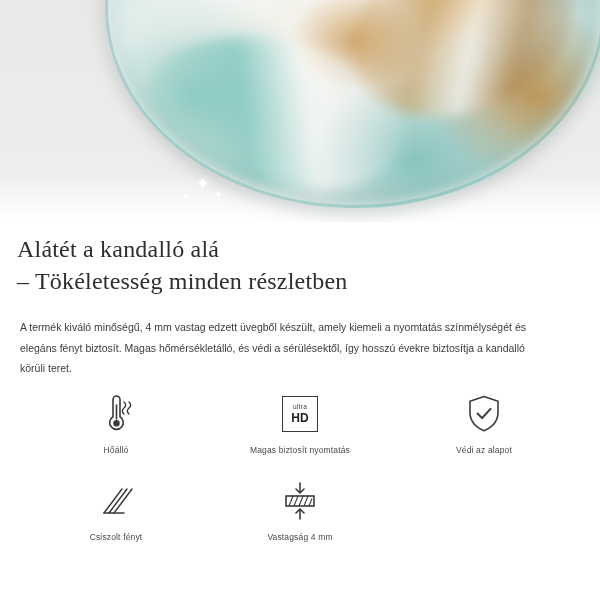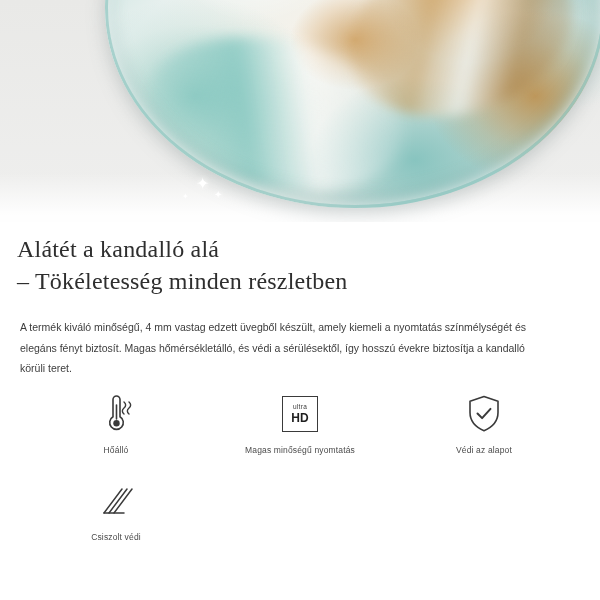--- a/index.html
+++ b/index.html
@@ -232,21 +232,21 @@
       <div class="feature-label">Hőálló</div>
     </div>
 
     <div class="feature">
       <div class="feature-icon">
         <div class="hd-box">
           <span class="hd-top">ultra</span>
           <span class="hd-bot">HD</span>
         </div>
       </div>
-      <div class="feature-label">Magas minőségű nyomtatás</div>
+      <div class="feature-label">Magas biztosít nyomtatás</div>
     </div>
 
     <div class="feature">
       <div class="feature-icon">
         <svg width="36" height="42" viewBox="0 0 36 42" fill="none" xmlns="http://www.w3.org/2000/svg">
           <path d="M18 3.5 32 8.2v11.4c0 8.3-5.6 14.6-14 18.2-8.4-3.6-14-9.9-14-18.2V8.2L18 3.5Z" stroke="#3a3a3a" stroke-width="1.6" stroke-linejoin="round"></path>
           <path d="M11.5 20.5l4.6 4.6 8.4-9.2" stroke="#3a3a3a" stroke-width="2" stroke-linecap="round" stroke-linejoin="round"></path>
         </svg>
       </div>
       <div class="feature-label">Védi az alapot</div>
@@ -255,18 +255,31 @@
 
     <div class="feature">
       <div class="feature-icon">
         <svg width="40" height="36" viewBox="0 0 40 36" fill="none" xmlns="http://www.w3.org/2000/svg">
           <path d="M8 30 26 6" stroke="#3a3a3a" stroke-width="1.5" stroke-linecap="round"></path>
           <path d="M13 30 31 6" stroke="#3a3a3a" stroke-width="1.5" stroke-linecap="round"></path>
           <path d="M18 30 36 6" stroke="#3a3a3a" stroke-width="1.5" stroke-linecap="round"></path>
           <path d="M8 30h20" stroke="#3a3a3a" stroke-width="1.5" stroke-linecap="round"></path>
         </svg>
       </div>
-      <div class="feature-label">Csiszolt védi</div>
-    </div>
-
+      <div class="feature-label">Csiszolt fényt</div>
+    </div>
+
+    <div class="feature">
+      <div class="feature-icon">
+        <svg width="40" height="42" viewBox="0 0 40 42" fill="none" xmlns="http://www.w3.org/2000/svg">
+          <path d="M20 3v9" stroke="#3a3a3a" stroke-width="1.6" stroke-linecap="round"></path>
+          <path d="M16 9l4 4 4-4" stroke="#3a3a3a" stroke-width="1.6" stroke-linecap="round" stroke-linejoin="round"></path>
+          <path d="M20 39v-9" stroke="#3a3a3a" stroke-width="1.6" stroke-linecap="round"></path>
+          <path d="M16 33l4-4 4 4" stroke="#3a3a3a" stroke-width="1.6" stroke-linecap="round" stroke-linejoin="round"></path>
+          <rect x="6" y="16" width="28" height="10" stroke="#3a3a3a" stroke-width="1.6"></rect>
+          <path d="M9 26l4-10M14 26l4-10M19 26l4-10M24 26l4-10M29 26l3-7.5" stroke="#3a3a3a" stroke-width="1.1"></path>
+        </svg>
+      </div>
+      <div class="feature-label">Vastagság 4 mm</div>
+    </div>
 
   </div>
 </div>
 
 </body></html>

